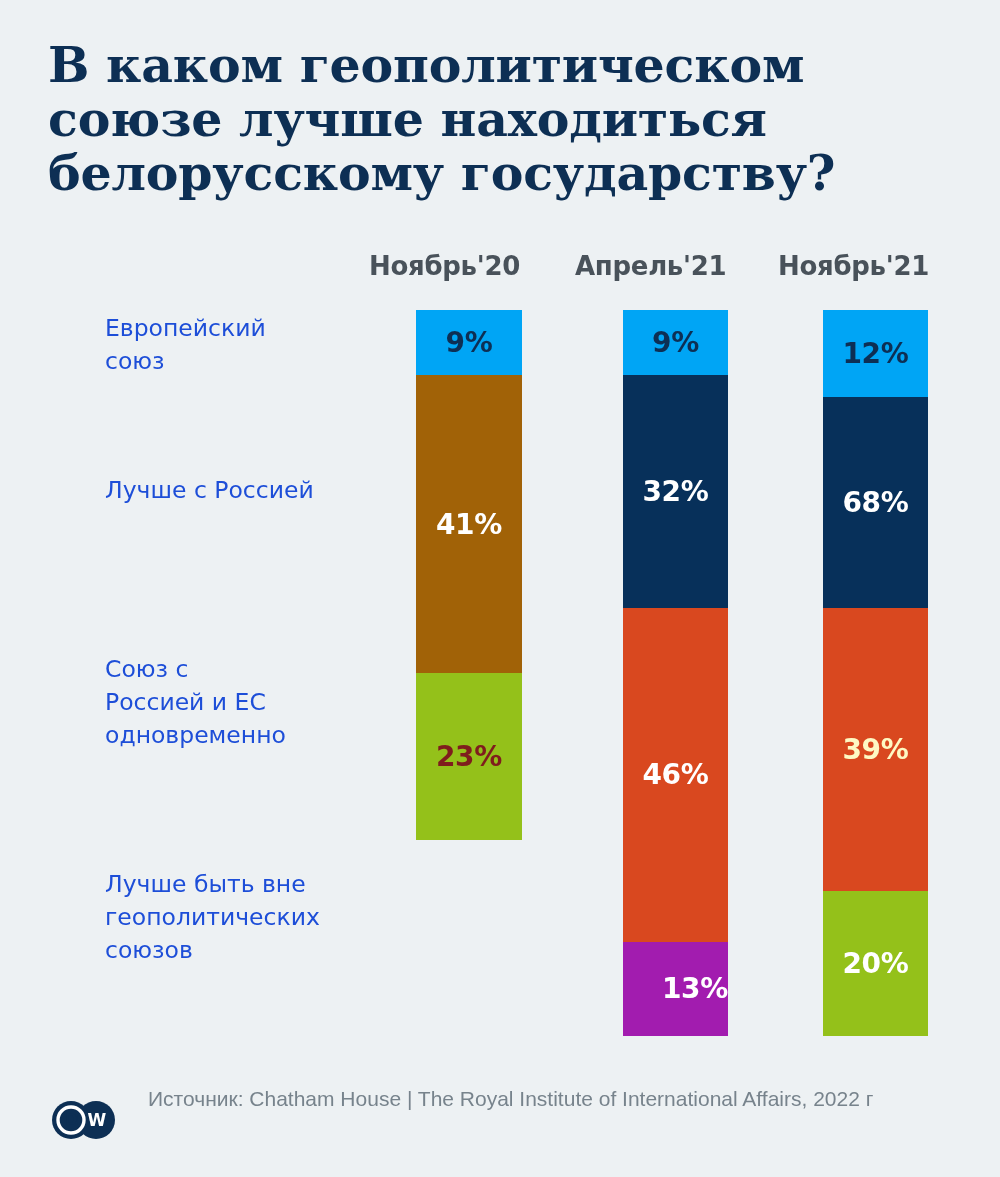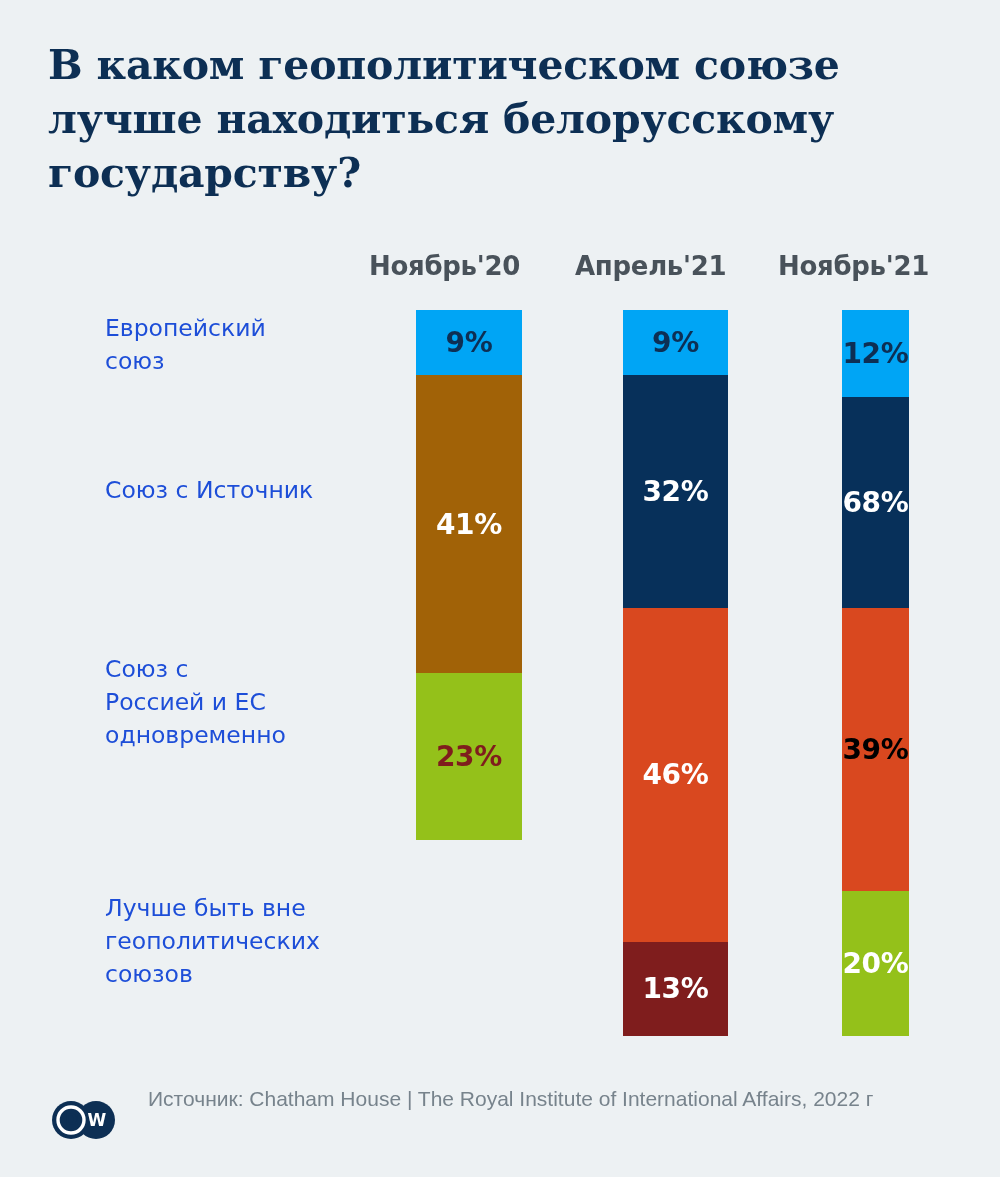--- a/index.html
+++ b/index.html
@@ -15,21 +15,21 @@
     overflow: hidden;
   }
 
   
   #chart-title {
     position: absolute;
     left: 48px;
     top: 38px;
     width: 880px;
     font-family: "DejaVu Serif", "Liberation Serif", serif;
-    font-size: 41px;
+    font-size: 49px;
     line-height: 54px;
     font-weight: 700;
     color: #0d2f54;
     letter-spacing: -0.2px;
     white-space: pre-line;
   }
 
   
   .col-header {
     position: absolute;
@@ -49,41 +49,41 @@
     left: 105px;
     width: 300px;
     font-size: 23.5px;
     line-height: 33px;
     color: #1d4ed8;
     white-space: pre-line;
   }
   #cat-label-0 { top: 312px; }
   #cat-label-1 { top: 474px; }
   #cat-label-2 { top: 653px; }
-  #cat-label-3 { top: 892px; }
+  #cat-label-3 { top: 868px; }
 
   
   #bars {
     position: absolute;
     left: 0;
     top: 0;
     width: 1000px;
     height: 1177px;
   }
   .bar-column {
     position: absolute;
     top: 310px;
     width: 106px;
     height: 726px;
     display: flex;
     flex-direction: column;
   }
   #bar-column-0 { left: 416px; }
   #bar-column-1 { left: 623px; width: 105px; }
-  #bar-column-2 { left: 823px; width: 105px; align-items: center; }
+  #bar-column-2 { left: 823px; width: 105px; }
 
   .segment {
     position: relative;
     display: flex;
     align-items: center;
     justify-content: center;
     font-size: 28px;
     font-weight: 700;
     letter-spacing: -0.3px;
     box-sizing: border-box;
@@ -113,21 +113,21 @@
 <body>
 
 <div id="chart-title">В каком геополитическом союзе лучше находиться белорусскому государству?</div>
 
 <div class="col-header" id="col-header-0">Ноябрь'20</div>
 <div class="col-header" id="col-header-1">Апрель'21</div>
 <div class="col-header" id="col-header-2">Ноябрь'21</div>
 
 <div class="cat-label" id="cat-label-0">Европейский
 союз</div>
-<div class="cat-label" id="cat-label-1">Союз с Источник</div>
+<div class="cat-label" id="cat-label-1">Лучше с Россией</div>
 <div class="cat-label" id="cat-label-2">Союз с
 Россией и ЕС
 одновременно</div>
 <div class="cat-label" id="cat-label-3">Лучше быть вне
 геополитических
 союзов</div>
 
 <div id="bars">
   <div class="bar-column" id="bar-column-0">
       <div class="segment" style="flex: 0.09 0 0px; background: rgb(0, 165, 245); color: rgb(13, 47, 84);">
@@ -143,32 +143,32 @@
   <div class="bar-column" id="bar-column-1">
       <div class="segment" style="flex: 0.09 0 0px; background: rgb(0, 165, 245); color: rgb(13, 47, 84);">
         <span class="seg-label">9%</span>
       </div>
       <div class="segment" style="flex: 0.32 0 0px; background: rgb(7, 48, 90); color: rgb(255, 255, 255);">
         <span class="seg-label">32%</span>
       </div>
       <div class="segment" style="flex: 0.46 0 0px; background: rgb(217, 72, 31); color: rgb(255, 255, 255); align-items: center;">
         <span class="seg-label">46%</span>
       </div>
-      <div class="segment" style="flex: 0.13 0 0px; background: #7f1d1d; color: rgb(255, 255, 255);">
+      <div class="segment" style="flex: 0.13 0 0px; background: #a21caf; color: rgb(255, 255, 255); justify-content: flex-end;">
         <span class="seg-label">13%</span>
       </div>
     </div>
   <div class="bar-column" id="bar-column-2">
       <div class="segment" style="flex: 0.12 0 0px; background: rgb(0, 165, 245); color: rgb(13, 47, 84);">
         <span class="seg-label">12%</span>
       </div>
       <div class="segment" style="flex: 0.29 0 0px; background: rgb(7, 48, 90); color: rgb(255, 255, 255);">
         <span class="seg-label">68%</span>
       </div>
-      <div class="segment" style="flex: 0.39 0 0px; background: rgb(217, 72, 31); color: #000000;">
+      <div class="segment" style="flex: 0.39 0 0px; background: rgb(217, 72, 31); color: #fef9c3;">
         <span class="seg-label">39%</span>
       </div>
       <div class="segment" style="flex: 0.2 0 0px; background: rgb(148, 193, 26); color: rgb(255, 255, 255);">
         <span class="seg-label">20%</span>
       </div>
     </div>
 </div>
 
 <div id="dw-logo">
   <svg width="68" height="40" viewBox="0 0 68 40" xmlns="http://www.w3.org/2000/svg">

